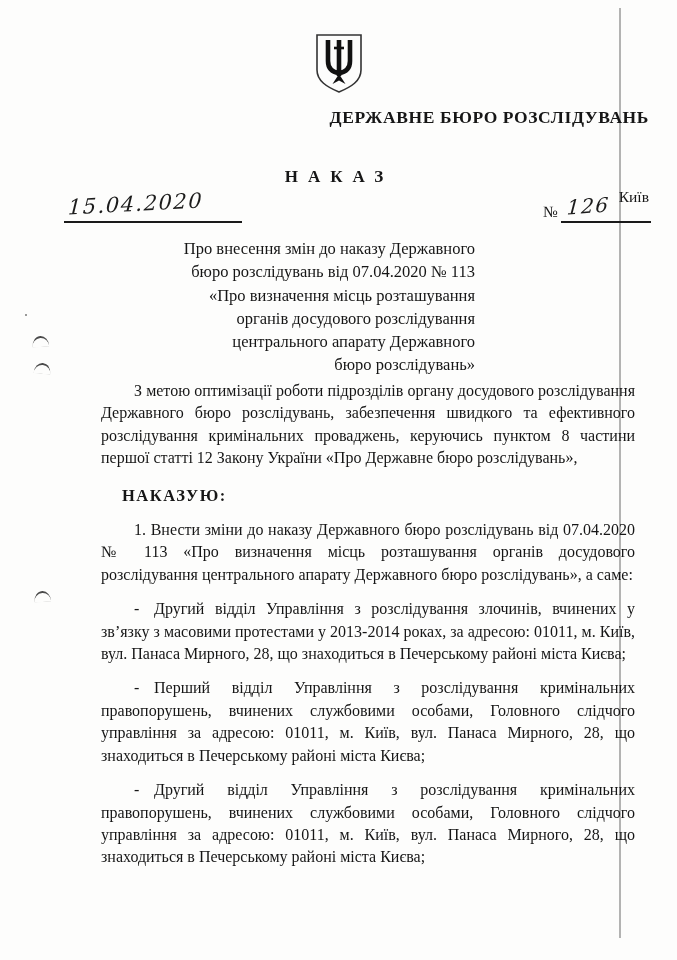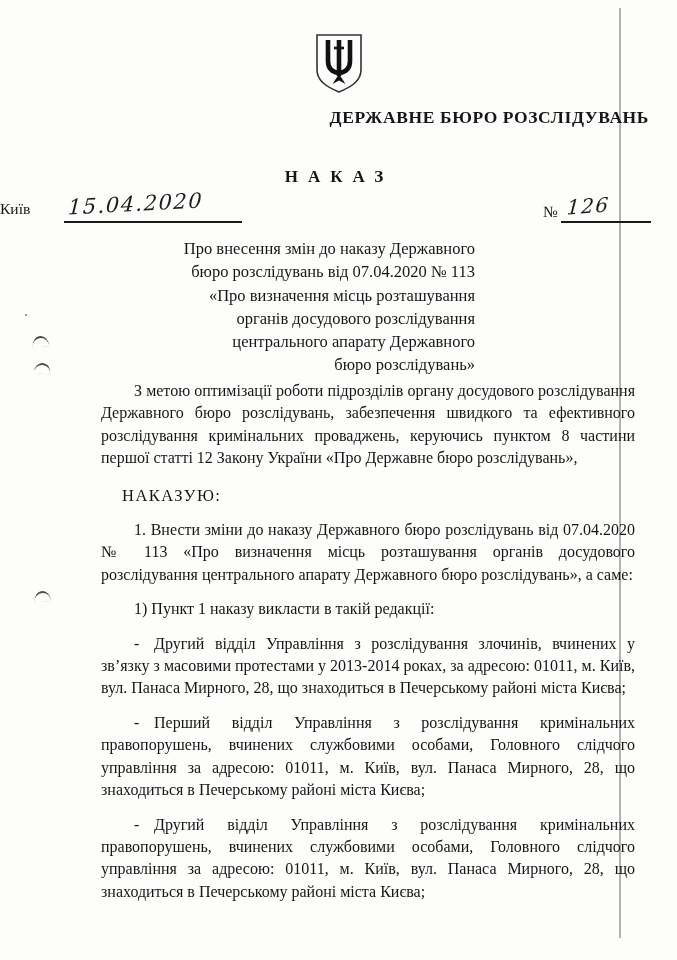--- a/index.html
+++ b/index.html
@@ -46,22 +46,22 @@
     font-family:"DejaVu Serif", serif;
     font-style:italic;
     font-size:21px;letter-spacing:1.5px;color:#1c1c1c;
     display:inline-block;transform:rotate(-3deg) skewX(-6deg);
   }
   .date-block{
     position:absolute;left:64px;top:192px;width:174px;height:29px;
     border-bottom:2px solid #1a1a1a;padding-left:4px;
   }
   .city{
-    position:absolute;left:0;right:28px;top:200px;
-    text-align:left;font-size:15.5px;
+    position:absolute;left:0;right:28px;top:188px;
+    text-align:right;font-size:15.5px;
   }
   .num-block{
     position:absolute;left:543px;top:194px;display:flex;align-items:flex-end;
   }
   .num-label{font-size:15.5px;padding-bottom:2px;}
   .num-line{
     width:84px;height:27px;border-bottom:2px solid #1a1a1a;
     margin-left:3px;padding-left:6px;
   }
   .num-line .hand{font-size:20px;transform:rotate(-4deg) skewX(-8deg);}
@@ -70,21 +70,21 @@
     position:absolute;left:95px;top:237px;width:380px;
     font-size:16.5px;line-height:23.3px;white-space:pre-line;text-align:right;
   }
 
   .main{
     position:absolute;left:89px;top:368px;width:558px;
     font-size:16px;line-height:22.4px;text-align:justify;
   }
   .main p{margin:12px;text-indent:33px;}
   .order-word{
-    font-weight:normal;font-size:16.5px;letter-spacing:1.5px;
+    font-weight:bold;font-size:16.5px;letter-spacing:1.5px;
     margin:15px 0 9px 0;text-indent:33px;
   }
   .dash{display:inline-block;width:20px;text-indent:0;}
 </style>
 </head>
 <body>
 
 <div class="page">
 
   <div class="scan-vline"></div>
@@ -127,21 +127,20 @@
 органів досудового розслідування
 центрального апарату Державного
 бюро розслідувань»</div>
 
   <div class="main">
     <p>З метою оптимізації роботи підрозділів органу досудового розслідування Державного бюро розслідувань, забезпечення швидкого та ефективного розслідування кримінальних проваджень, керуючись пунктом 8 частини першої статті 12 Закону України «Про Державне бюро розслідувань»,</p>
 
     <div class="order-word">НАКАЗУЮ:</div>
 
     <p>1. Внести зміни до наказу Державного бюро розслідувань від 07.04.2020 № 113 «Про визначення місць розташування органів досудового розслідування центрального апарату Державного бюро розслідувань», а саме:</p>
-    <p>1) Пункт 1 наказу викласти в такій редакції:</p>
 
 
     <p><span class="dash">-</span><span>Другий відділ Управління з розслідування злочинів, вчинених у зв’язку з масовими протестами у 2013-2014 роках, за адресою: 01011, м. Київ, вул. Панаса Мирного, 28, що знаходиться в Печерському районі міста Києва;</span></p>
 
     <p><span class="dash">-</span><span>Перший відділ Управління з розслідування кримінальних правопорушень, вчинених службовими особами, Головного слідчого управління за адресою: 01011, м. Київ, вул. Панаса Мирного, 28, що знаходиться в Печерському районі міста Києва;</span></p>
 
     <p><span class="dash">-</span><span>Другий відділ Управління з розслідування кримінальних правопорушень, вчинених службовими особами, Головного слідчого управління за адресою: 01011, м. Київ, вул. Панаса Мирного, 28, що знаходиться в Печерському районі міста Києва;</span></p>
   </div>
 
 </div>

